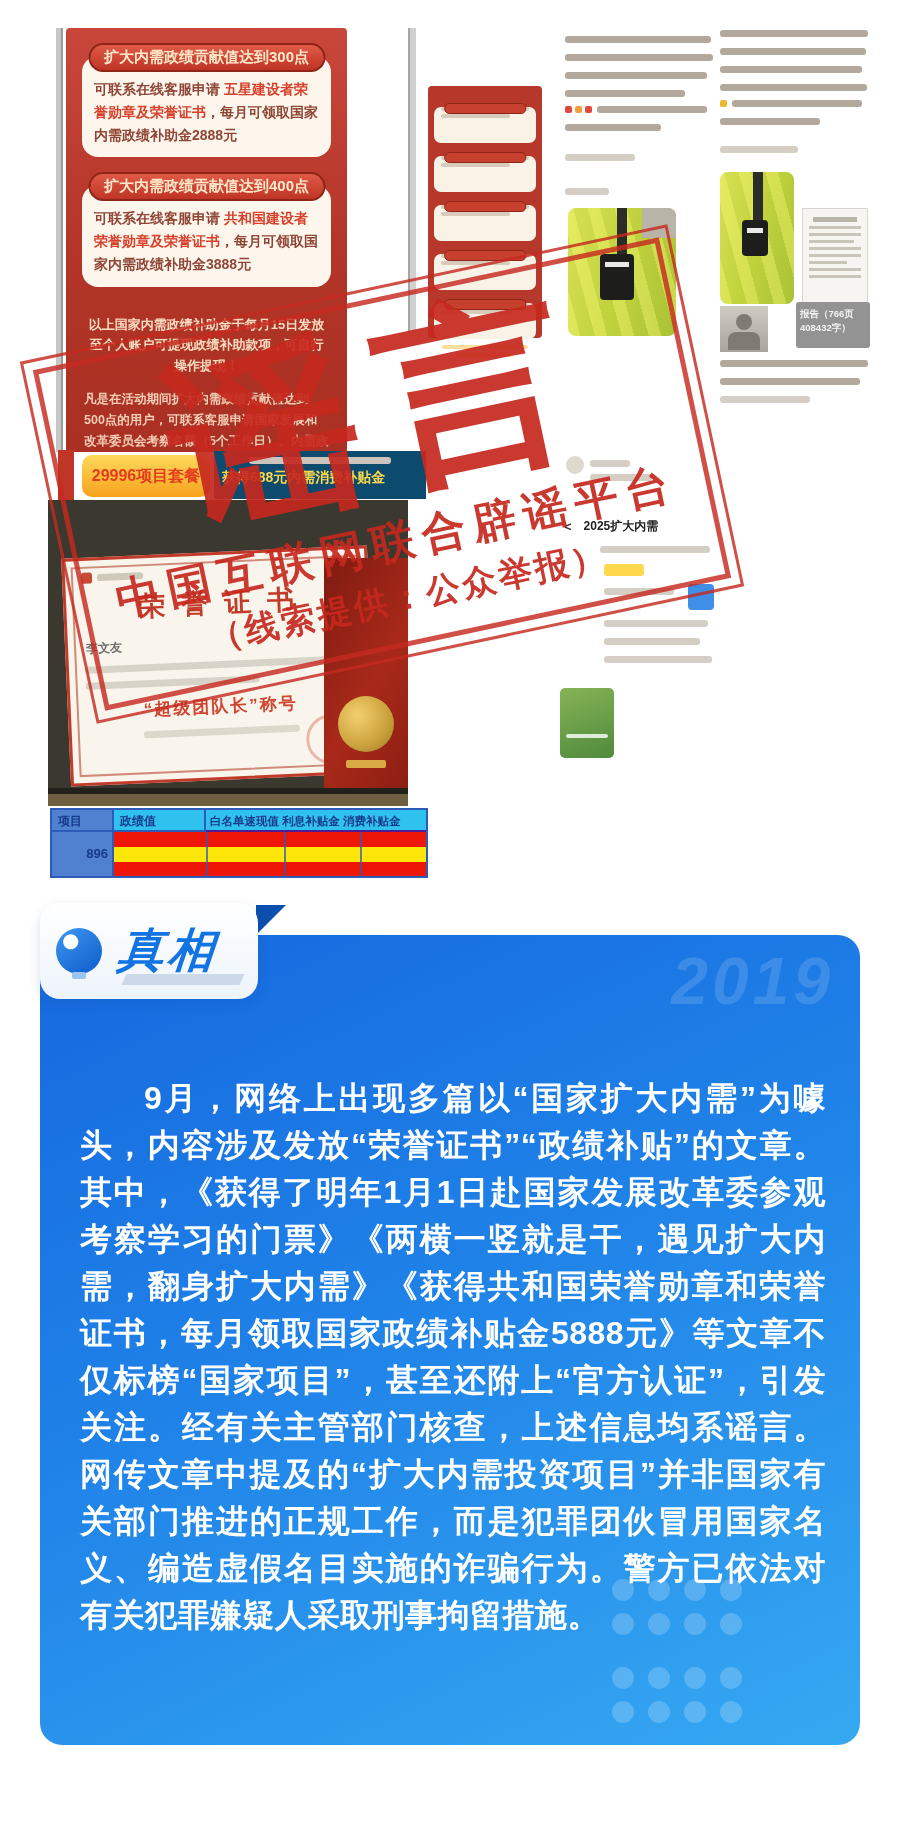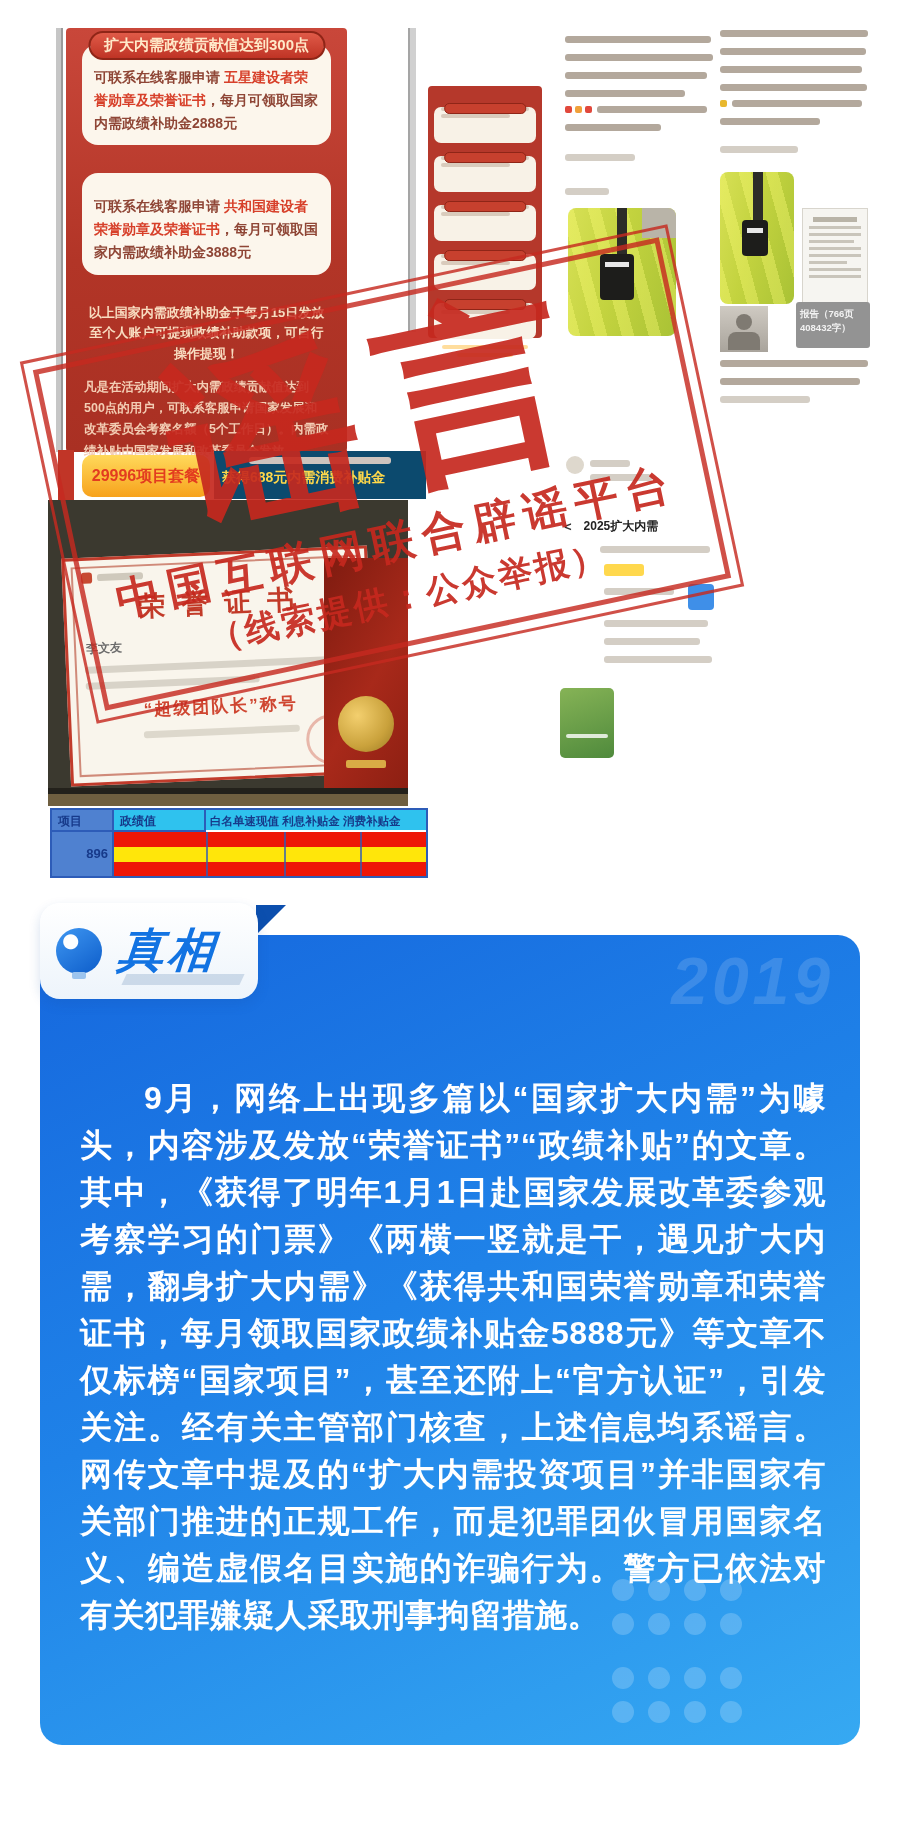--- a/index.html
+++ b/index.html
@@ -5,21 +5,21 @@
   html,body{margin:0;padding:0;background:#ffffff;}
   .page{position:relative;width:900px;height:1826px;margin:0 auto;overflow:hidden;
         background:#ffffff;font-family:"Liberation Sans","DejaVu Sans",sans-serif;}
 
   
   .abs{position:absolute;}
   .scroll-strip{left:56px;top:28px;width:5px;height:424px;background:#c6c6c6;border-right:2px solid #9a9a9a;}
   .scroll-strip2{left:408px;top:28px;width:6px;height:304px;background:#d0d0d0;border-left:2px solid #a5a5a5;}
 
   .red-panel{left:66px;top:28px;width:281px;height:424px;border-radius:4px;
-     background:linear-gradient(180deg,#c9473a 0%,#b23527 55%,#a93023 100%);padding-top:16px;box-sizing:border-box;}
+     background:linear-gradient(180deg,#c9473a 0%,#b23527 55%,#a93023 100%);padding-top:28px;box-sizing:border-box;}
   .promo-card{position:relative;margin:0 16px 28px 16px;background:#fcf6ec;border-radius:16px;padding:22px 12px 10px 12px;}
   .promo-badge{position:absolute;top:-13px;left:50%;transform:translateX(-50%);white-space:nowrap;
      background:linear-gradient(180deg,#e05a48,#bf3425);color:#ffe9c9;border:2px solid #8f2517;
      border-radius:999px;padding:3px 14px;font-size:15px;font-weight:700;}
   .card-body{font-size:14px;line-height:1.65;font-weight:700;color:#8f4636;}
   .card-honor{color:#d7402a;}
   .red-note1{margin:2px 22px 12px 22px;color:#f8dcc0;font-size:13px;font-weight:700;text-align:center;line-height:1.6;}
   .red-note2{margin:0 18px;color:#f3cdb4;font-size:12.5px;font-weight:700;line-height:1.7;}
 
   .left-ribbon{left:58px;top:450px;width:16px;height:74px;background:#c13527;}
@@ -52,21 +52,21 @@
      background:radial-gradient(circle at 35% 35%,#f3cf6e,#caa23c 60%,#9a7722);}
   .gold-bar{position:absolute;left:22px;bottom:24px;width:40px;height:8px;background:#d9ab45;border-radius:2px;}
 
   .score-table{left:50px;top:808px;width:378px;height:70px;background:#4f81d0;border:2px solid #2d5cb8;box-sizing:border-box;}
   .score-table div{position:absolute;box-sizing:border-box;}
   .th1{left:0;top:0;width:62px;height:22px;background:#4f81d0;color:#173a8a;font-size:12px;font-weight:700;
        line-height:22px;padding-left:6px;border-right:2px solid #2d5cb8;border-bottom:2px solid #2d5cb8;}
   .th2{left:62px;top:0;width:92px;height:22px;background:#2fc2ee;color:#173a8a;font-size:12px;font-weight:700;
        line-height:22px;padding-left:6px;border-right:2px solid #2d5cb8;border-bottom:2px solid #2d5cb8;}
   .th3{left:154px;top:0;width:220px;height:22px;background:#2fc2ee;color:#173a8a;font-size:11.5px;font-weight:700;
-       line-height:22px;padding-left:4px;border-bottom:2px solid #ffffff;white-space:nowrap;overflow:hidden;}
+       line-height:22px;padding-left:4px;border-bottom:2px solid #4c1d95;white-space:nowrap;overflow:hidden;}
   .tleft{left:0;top:22px;width:62px;height:44px;background:#4f81d0;color:#173a8a;font-size:13px;font-weight:700;
        text-align:right;padding:14px 4px 0 0;border-right:2px solid #2d5cb8;}
   .trow1{left:62px;top:22px;width:312px;height:15px;background:#ee1607;}
   .trow2{left:62px;top:37px;width:312px;height:15px;background:#ffe60a;}
   .trow3{left:62px;top:52px;width:312px;height:14px;background:#ee1607;}
   .tsep{top:22px;width:2px;height:44px;background:rgba(45,92,184,.75);}
 
   .mini-panel{left:428px;top:86px;width:114px;height:252px;background:#b5382b;border-radius:4px;
      padding:8px 6px 4px 6px;box-sizing:border-box;}
   .mini-card{position:relative;height:36px;background:#f8f2e7;border-radius:7px;margin-bottom:6px;}
@@ -154,20 +154,21 @@
 <div class="page">
 
   <div class="abs scroll-strip"></div>
 
   <div class="abs red-panel">
     <div class="promo-card">
       <div class="promo-badge">扩大内需政绩贡献值达到300点</div>
       <div class="card-body"><span>可联系在线客服申请 </span><span class="card-honor">五星建设者荣誉勋章及荣誉证书</span><span>，每月可领取国家内需政绩补助金2888元</span></div>
     </div>
     <div class="promo-card">
+      <div class="promo-badge">扩大内需政绩贡献值达到400点</div>
       <div class="card-body"><span>可联系在线客服申请 </span><span class="card-honor">共和国建设者荣誉勋章及荣誉证书</span><span>，每月可领取国家内需政绩补助金3888元</span></div>
     </div>
     <div class="red-note1">以上国家内需政绩补助金于每月15日发放至个人账户可提现政绩补助款项，可自行操作提现！</div>
     <div class="red-note2">凡是在活动期间扩大内需政绩贡献值达到500点的用户，可联系客服申请国家发展和改革委员会考察名额（5个工作日）。内需政绩补贴由国家发展和改革委员会发放。</div>
   </div>
 
   <div class="abs left-ribbon"></div>
   <div class="abs yellow-box">29996项目套餐</div>
   <div class="abs red-banner">
     <div class="mini-bar"></div>

